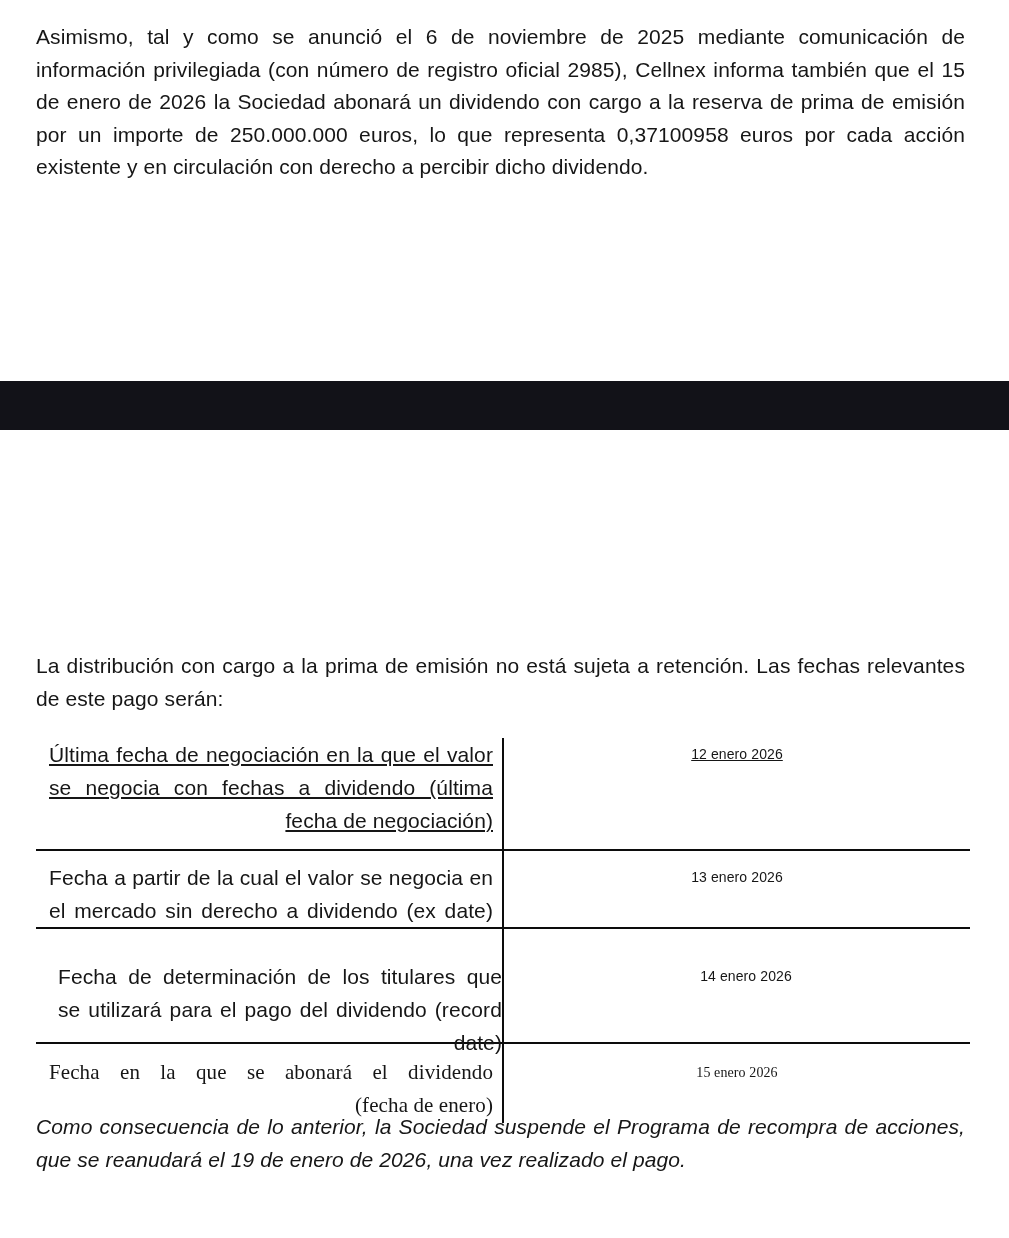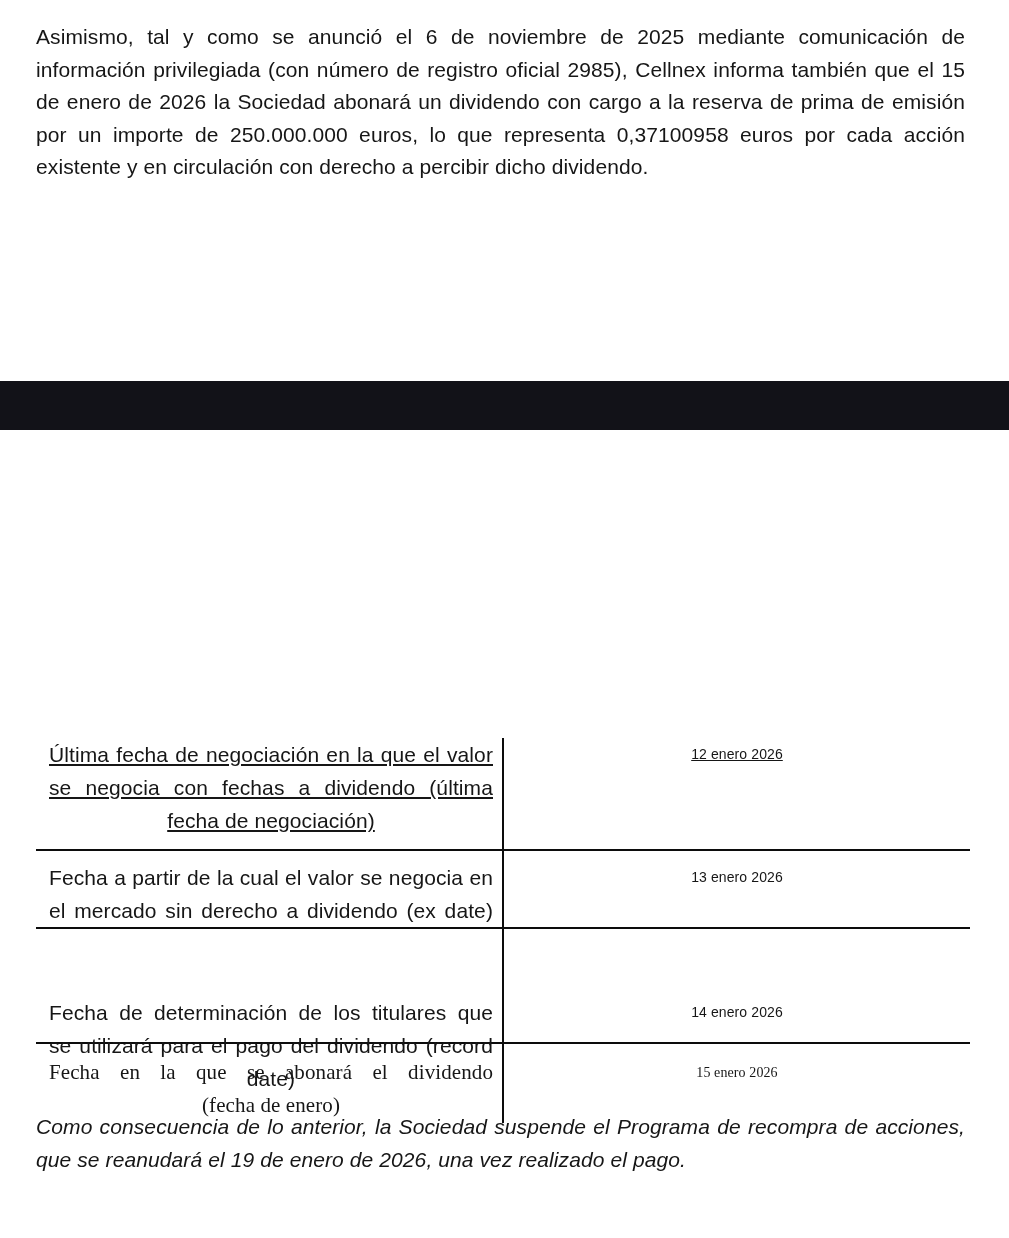--- a/index.html
+++ b/index.html
@@ -47,44 +47,45 @@
   #hline-1 { top: 849px; }
   #hline-2 { top: 927px; }
   #hline-3 { top: 1042px; }
   .cell-label {
     position: absolute;
     left: 49px; width: 444px;
     font-size: 21px;
     line-height: 33px;
     letter-spacing: 0.1px;
   }
-  .cell-line { text-align: center; }
+  .cell-line { text-align: right; }
   .cell-line.j { text-align: justify; text-align-last: justify; }
   .cell-value {
     position: absolute;
     left: 504px; width: 466px;
     font-size: 14px;
     line-height: 33px;
     text-align: center;
     letter-spacing: 0.1px;
   }
   #r1-label, #r1-value { top: 738px; text-decoration: underline; }
   #r2-label, #r2-value { top: 861px; }
-  #r3-label, #r3-value { top: 996px; }
+  #r3-label, #r3-value { top: 960px; margin-left: 9px; }
   #r4-label, #r4-value { top: 1056px; font-family: Liberation Serif, serif; }
 </style>
 </head>
 <body>
 
 <div class="page">
 
   <p class="para" id="p1">Asimismo, tal y como se anunció el 6 de noviembre de 2025 mediante comunicación de información privilegiada (con número de registro oficial 2985), Cellnex informa también que el 15 de enero de 2026 la Sociedad abonará un dividendo con cargo a la reserva de prima de emisión por un importe de 250.000.000 euros, lo que representa 0,37100958 euros por cada acción existente y en circulación con derecho a percibir dicho dividendo.</p>
 
   <div class="redaction-bar"></div>
 
+  <p class="para" id="p2">La distribución con cargo a la prima de emisión no está sujeta a retención. Las fechas relevantes de este pago serán:</p>
 
   <div>
 
     <div class="vline"></div>
     <div class="hline" id="hline-1"></div>
     <div class="hline" id="hline-2"></div>
     <div class="hline" id="hline-3"></div>
 
     <div class="cell-label" id="r1-label">
       <div class="cell-line j">Última fecha de negociación en la que el valor</div>

